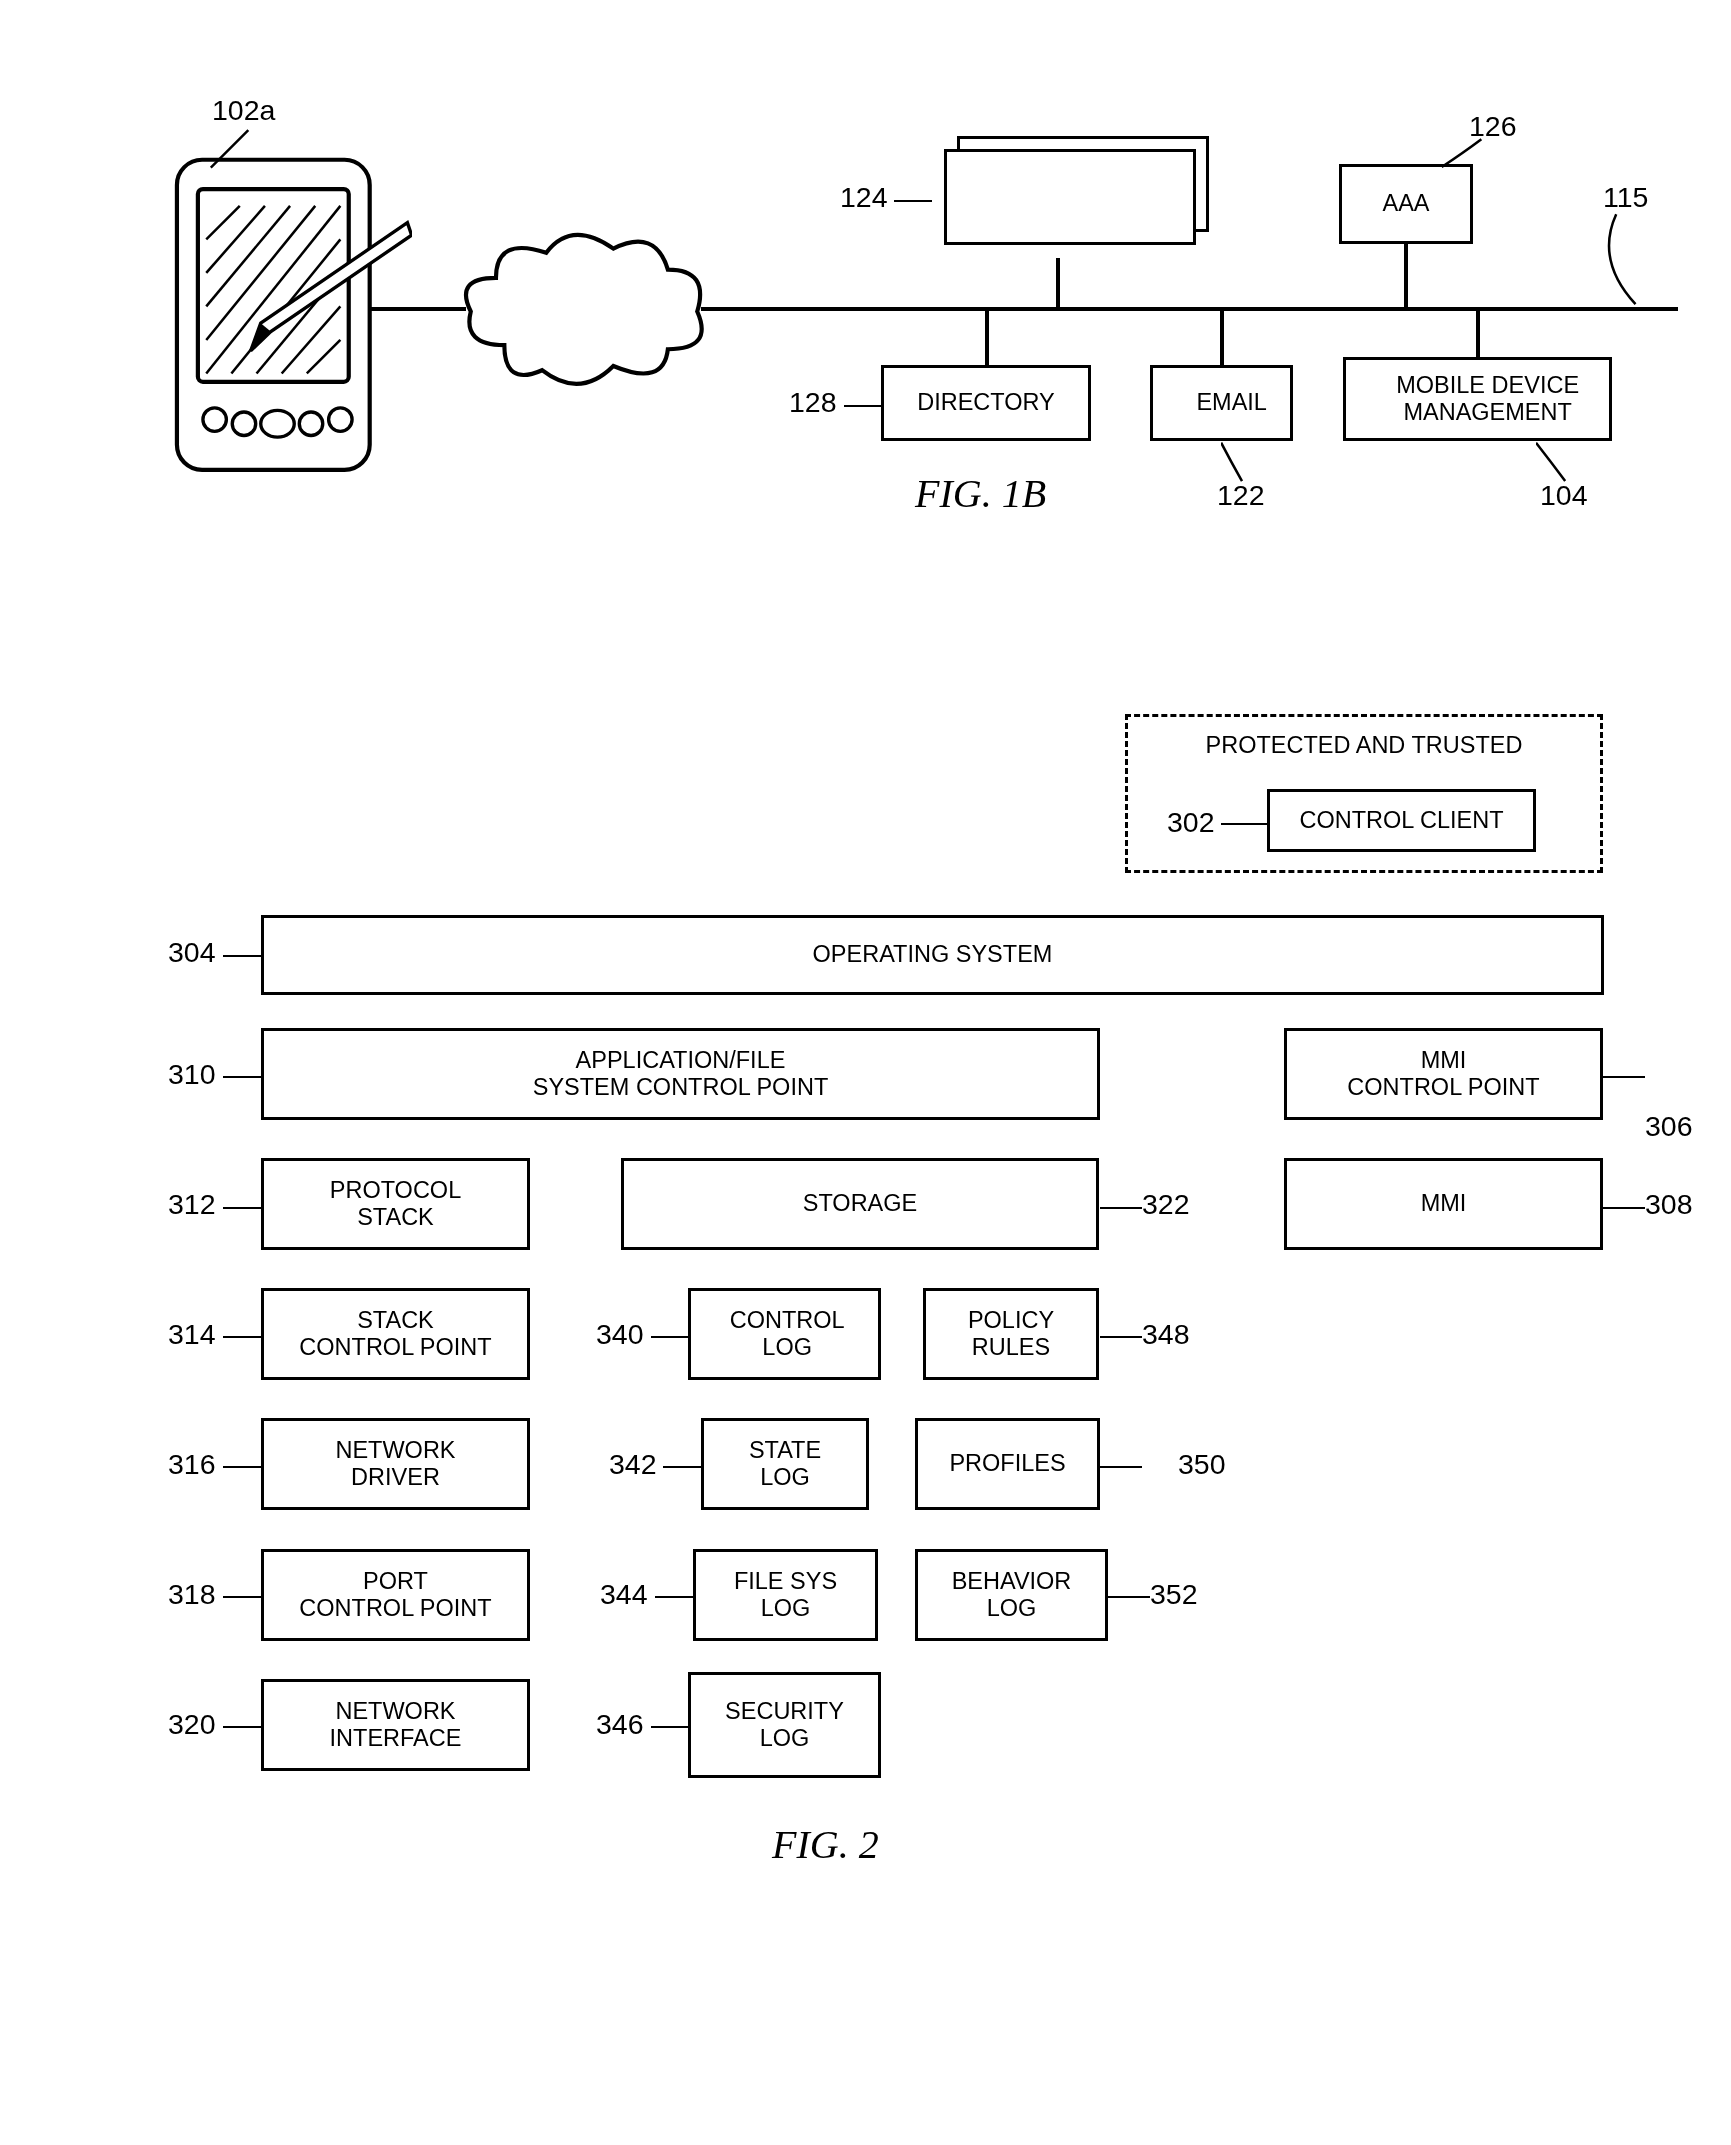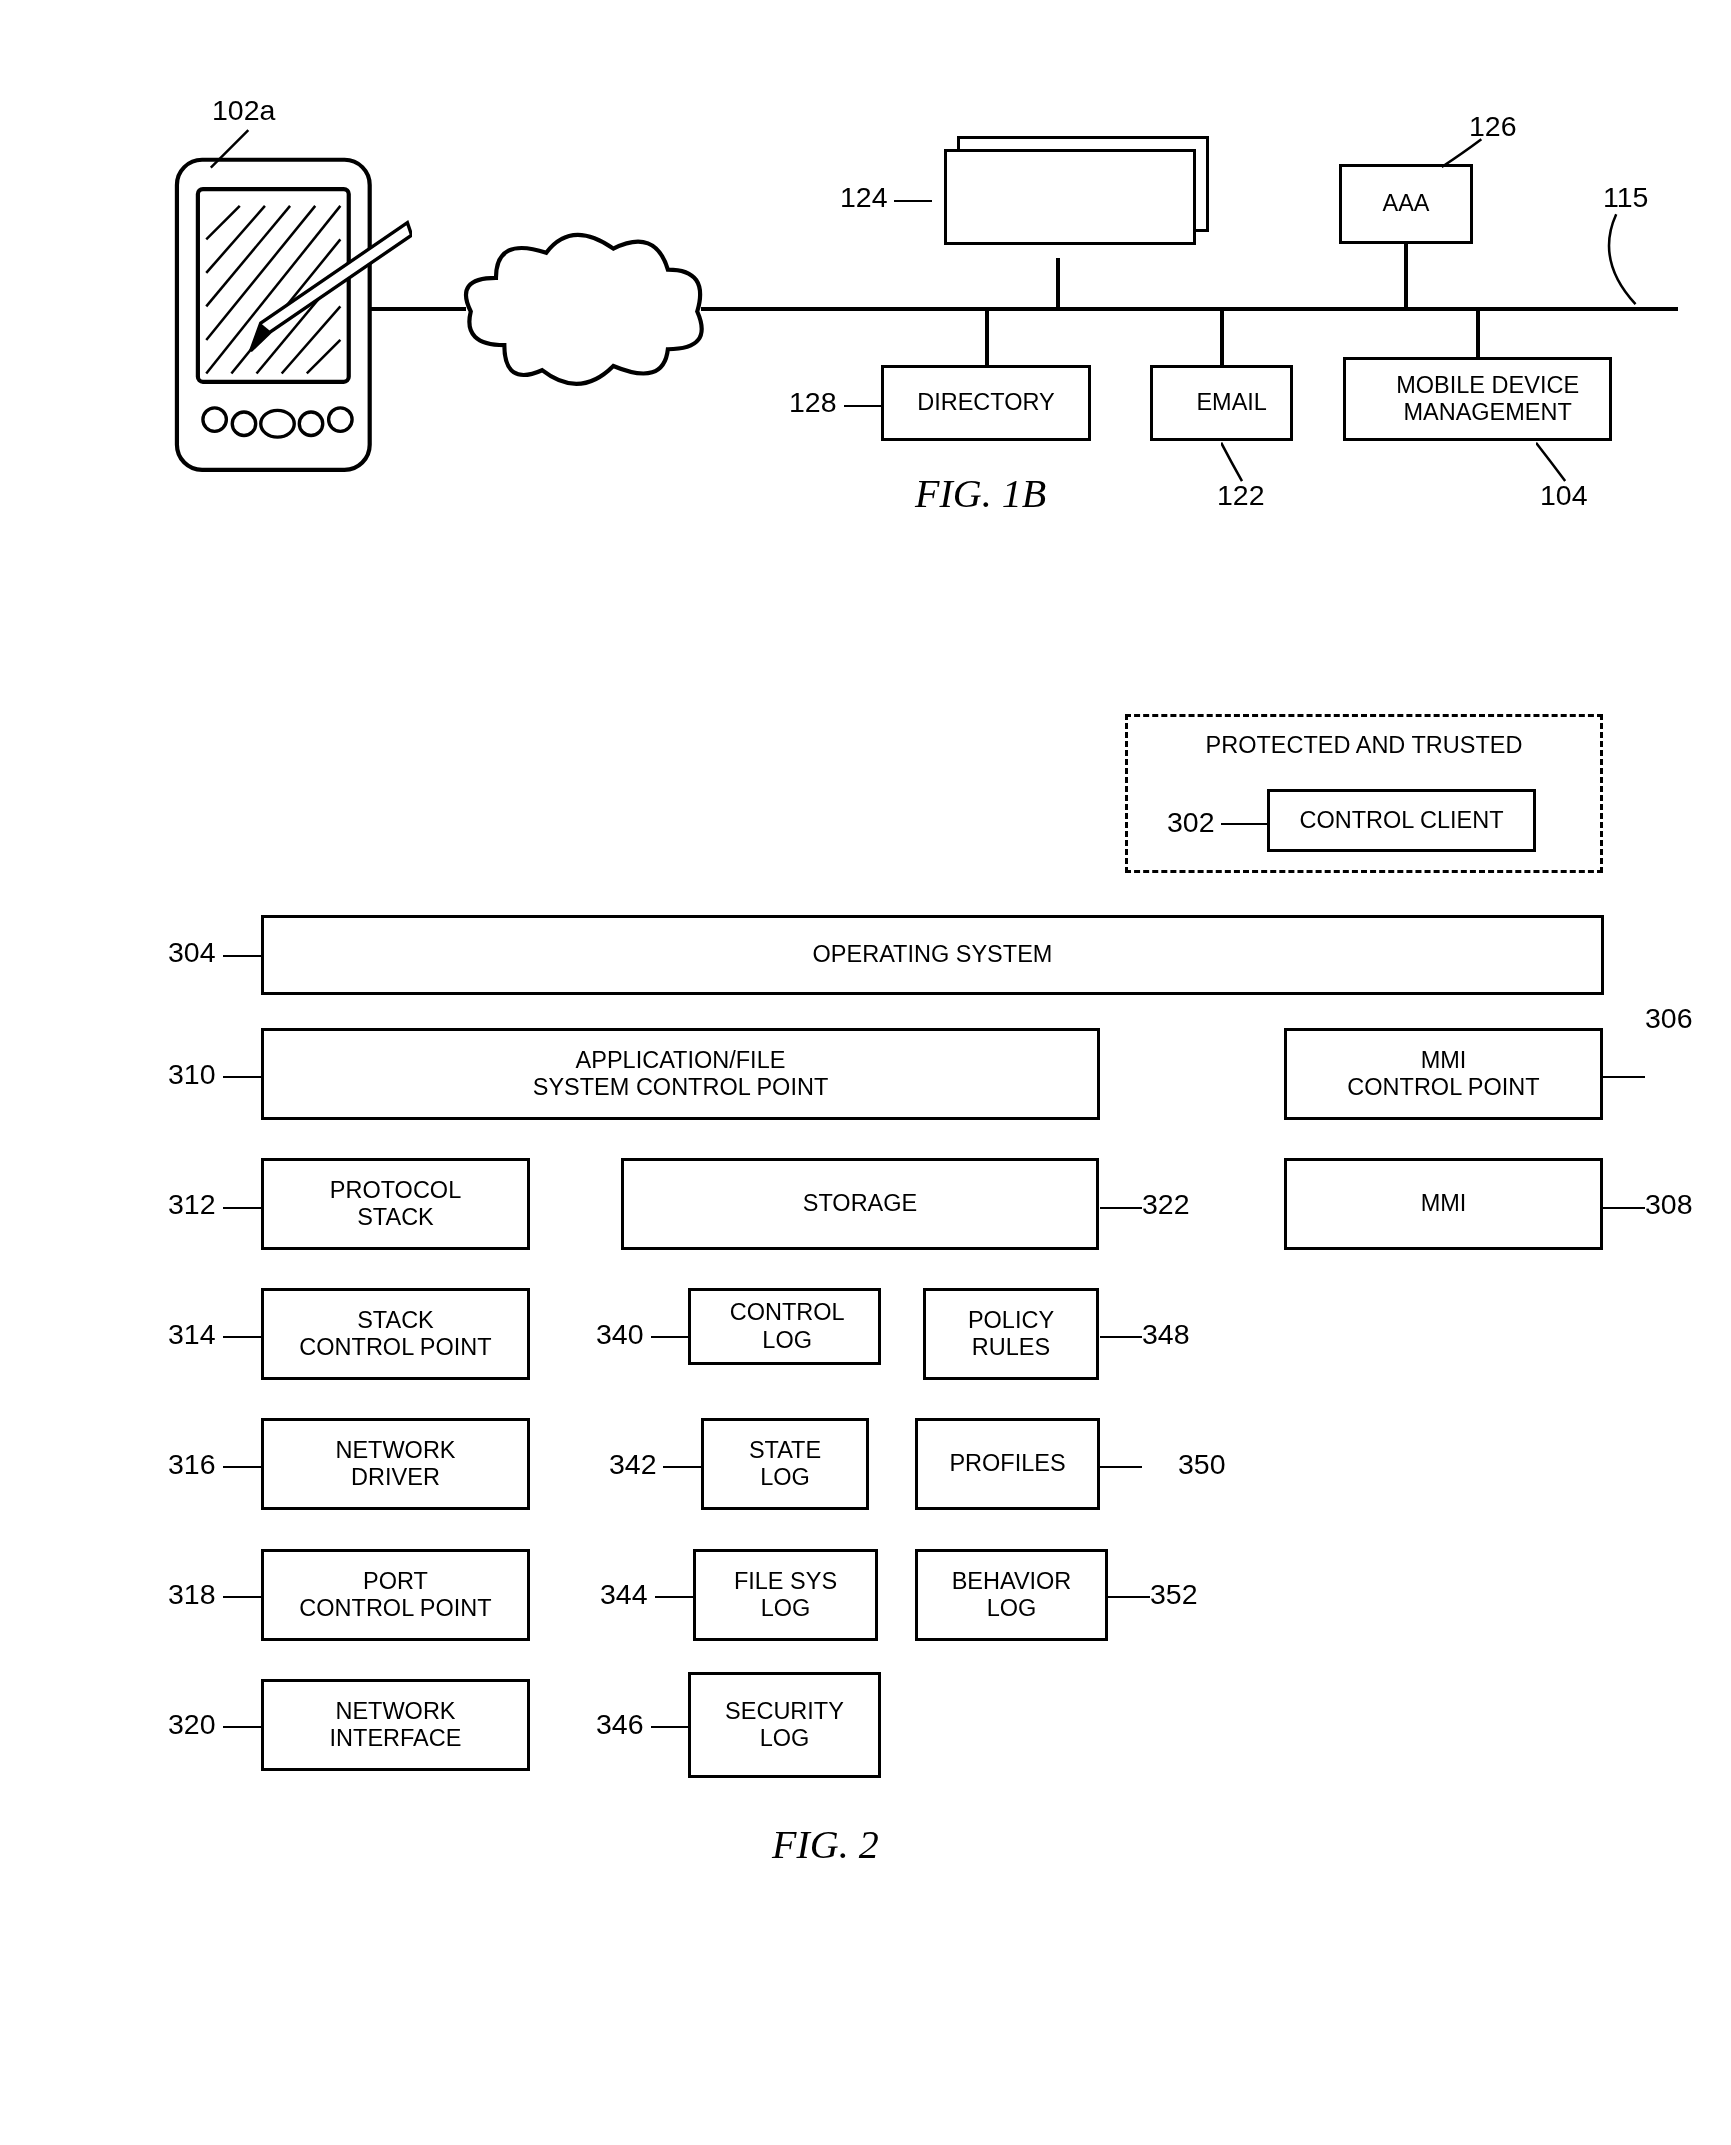--- a/index.html
+++ b/index.html
@@ -183,42 +183,42 @@
   <div class="ref" style="left:134px; top:902px;">304</div>
   <div class="lead" style="left:189px; top:921px; width:38px;"></div>
 
   <div class="box" style="left:227px; top:994px; width:839px; height:92px; white-space:pre-line;">APPLICATION/FILE
 SYSTEM CONTROL POINT</div>
   <div class="ref" style="left:134px; top:1024px;">310</div>
   <div class="lead" style="left:189px; top:1042px; width:38px;"></div>
 
   <div class="box" style="left:1250px; top:994px; width:319px; height:92px; white-space:pre-line;">MMI
 CONTROL POINT</div>
-  <div class="ref" style="left:1611px; top:968px;">306</div>
+  <div class="ref" style="left:1611px; top:1076px;">306</div>
   <div class="lead" style="left:1569px; top:1042px; width:42px;"></div>
 
   <div class="box" style="left:227px; top:1124px; width:269px; height:92px; white-space:pre-line;">PROTOCOL
 STACK</div>
   <div class="ref" style="left:134px; top:1154px;">312</div>
   <div class="lead" style="left:189px; top:1173px; width:38px;"></div>
 
   <div class="box" style="left:587px; top:1124px; width:478px; height:92px;">STORAGE</div>
   <div class="ref" style="left:1108px; top:1154px;">322</div>
   <div class="lead" style="left:1066px; top:1173px; width:42px;"></div>
 
   <div class="box" style="left:1250px; top:1124px; width:319px; height:92px;">MMI</div>
   <div class="ref" style="left:1611px; top:1154px;">308</div>
   <div class="lead" style="left:1569px; top:1173px; width:42px;"></div>
 
   <div class="box" style="left:227px; top:1254px; width:269px; height:92px; white-space:pre-line;">STACK
 CONTROL POINT</div>
   <div class="ref" style="left:134px; top:1284px;">314</div>
   <div class="lead" style="left:189px; top:1302px; width:38px;"></div>
 
-  <div class="box" style="left:654px; top:1254px; width:193px; height:77px; white-space:pre-line;padding-left:12px;">CONTROL
+  <div class="box" style="left:654px; top:1254px; width:193px; height:92px; white-space:pre-line;padding-left:12px;">CONTROL
 LOG</div>
   <div class="ref" style="left:562px; top:1284px;">340</div>
   <div class="lead" style="left:617px; top:1302px; width:38px;"></div>
 
   <div class="box" style="left:889px; top:1254px; width:176px; height:92px; white-space:pre-line;">POLICY
 RULES</div>
   <div class="ref" style="left:1108px; top:1284px;">348</div>
   <div class="lead" style="left:1066px; top:1302px; width:42px;"></div>
 
   <div class="box" style="left:227px; top:1384px; width:269px; height:92px; white-space:pre-line;">NETWORK

